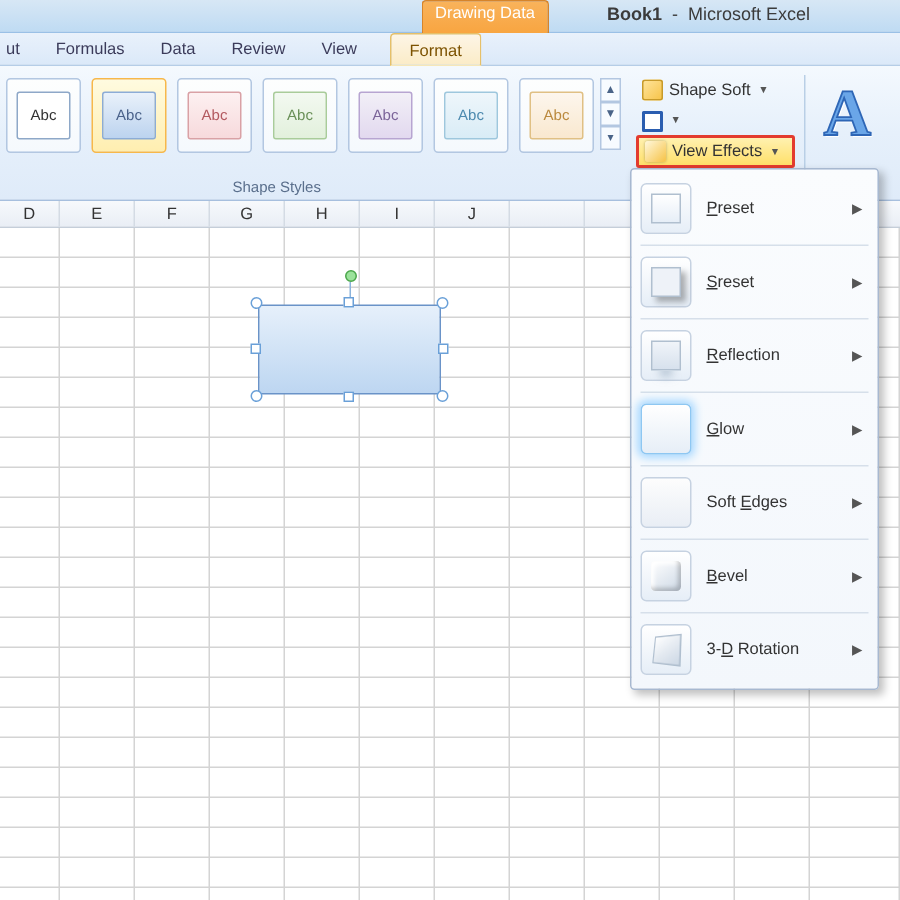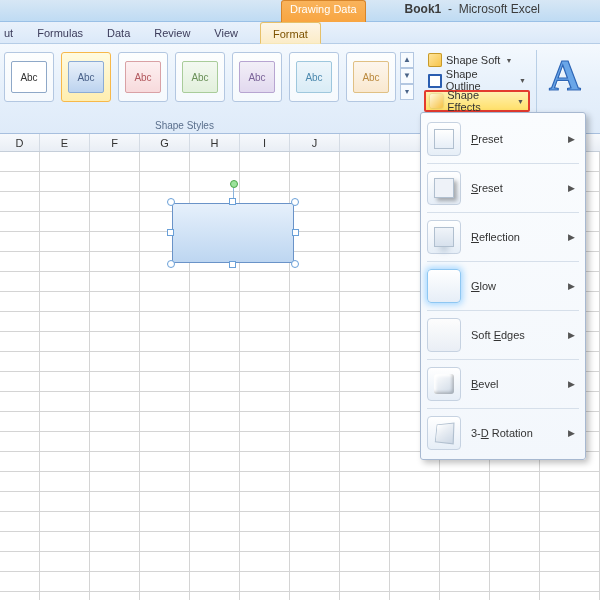--- a/index.html
+++ b/index.html
@@ -130,26 +130,25 @@
   <div class="grp-label">Shape Styles</div>
 
   <div class="shapeopts">
     <div class="shaperow">
       <span class="ico ico-fill"></span>
       <span>Shape Soft</span>
       <span class="dd">▼</span>
     </div>
     <div class="shaperow">
       <span class="ico ico-outline"></span>
-      <span>Shape Outline</span>
       <span class="dd">▼</span>
     </div>
     <div class="shaperow hot">
       <span class="ico ico-effects"></span>
-      <span>Shape Effects</span>
+      <span>View Effects</span>
       <span class="dd">▼</span>
     </div>
   </div>
 
   <div class="grp-sep"></div>
 
   <div class="bigA">A</div>
 </div>
 
 <div class="sheet">

